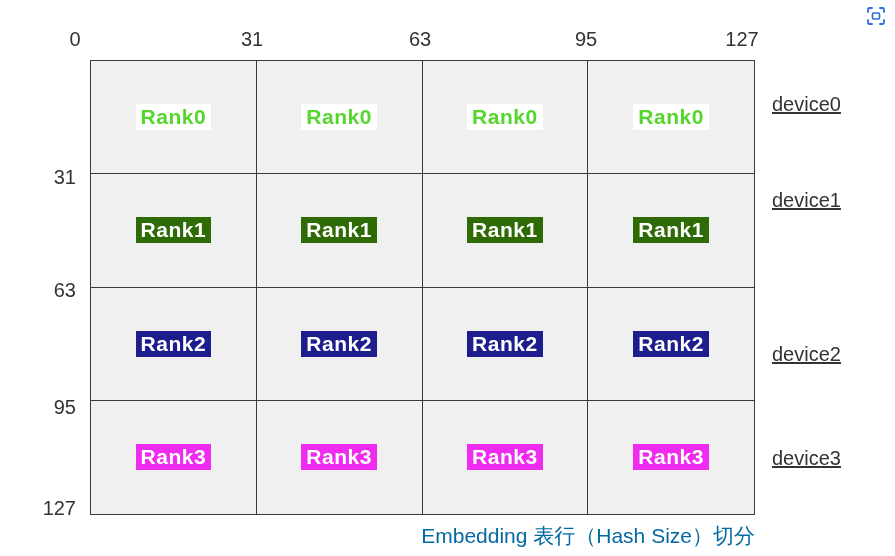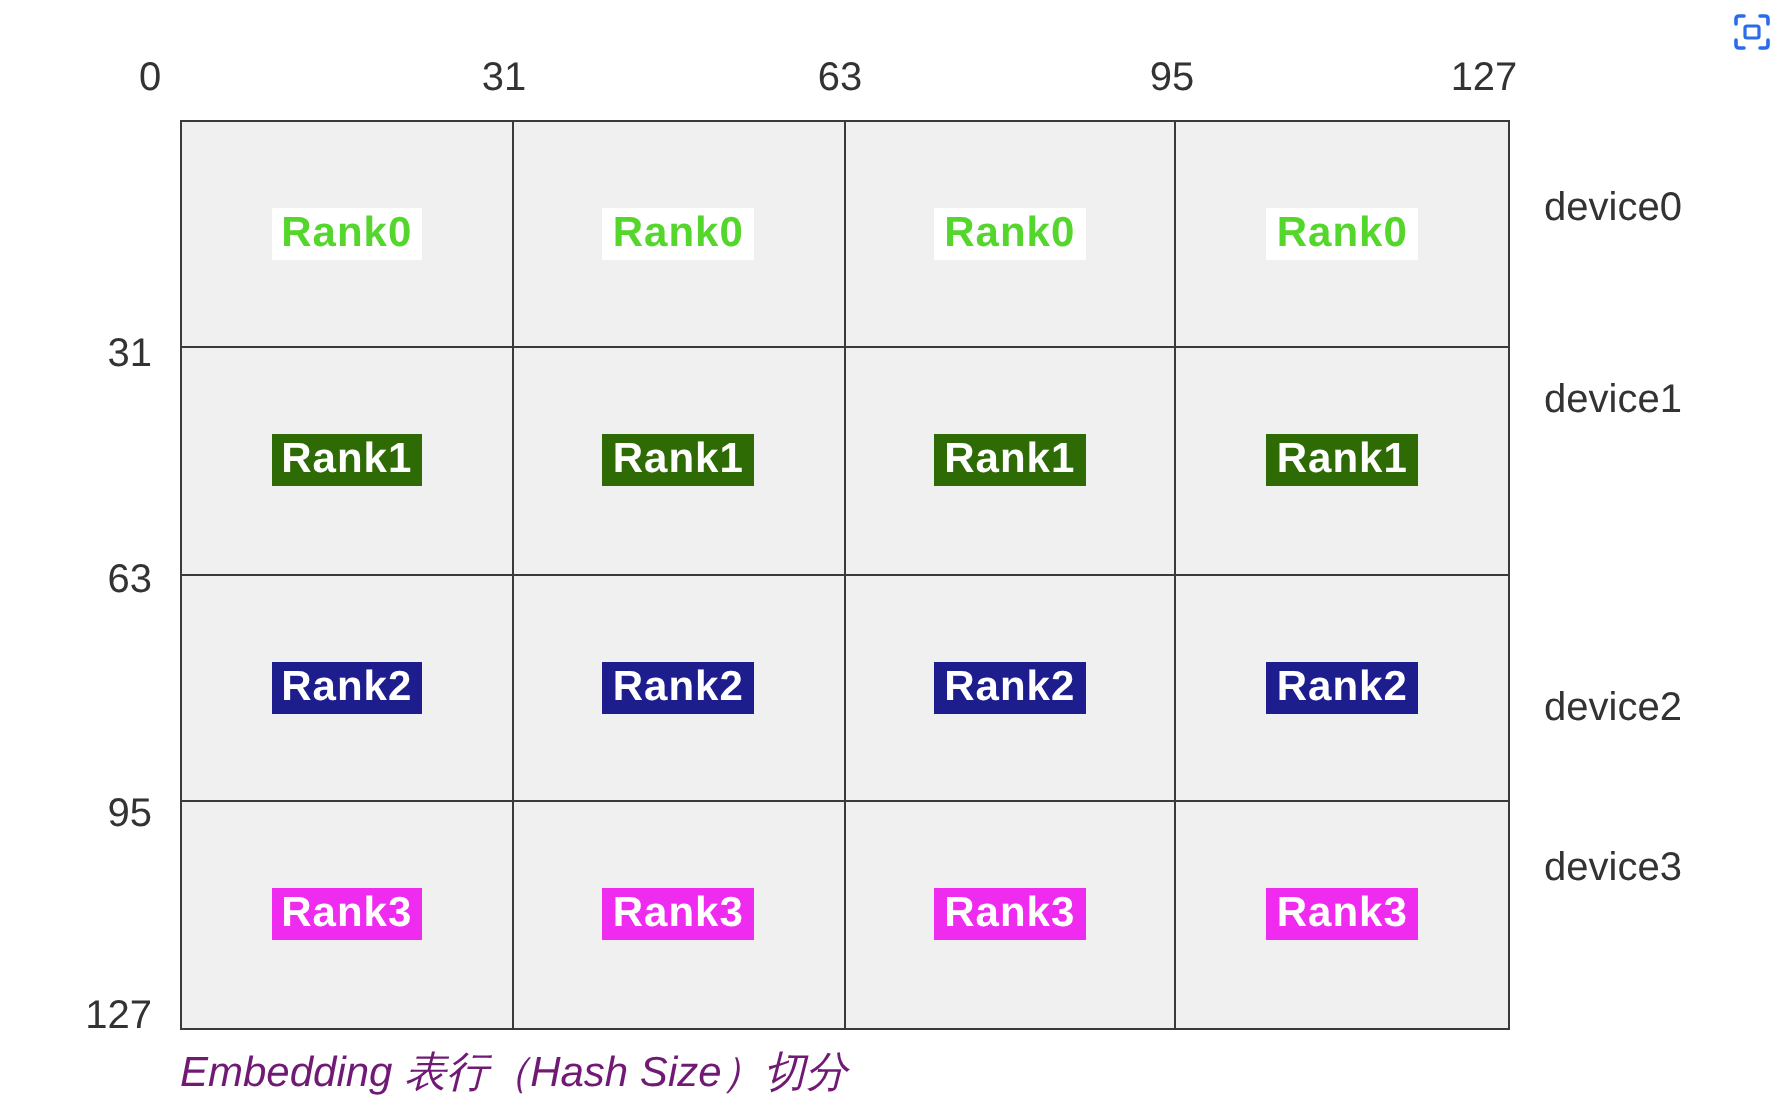--- a/index.html
+++ b/index.html
@@ -48,31 +48,31 @@
     white-space: nowrap;
   }
   .axis-top { transform: translateX(-50%); top: 28px; }
   .axis-left { width: 48px; text-align: right; left: 28px; }
   .device-label {
     position: absolute;
     left: 772px;
     font-size: 20px;
     color: #333333;
     white-space: nowrap;
+    text-decoration: underline;
   }
   .caption {
     position: absolute;
     left: 90px;
     width: 665px;
     top: 522px;
-    text-align: left;
+    text-align: right;
     font-size: 21px;
-    color: #701a75;
+    color: #0369a1;
     white-space: nowrap;
-    font-style: italic;
   }
   .corner-icon {
     position: absolute;
     top: 5px;
     right: 8px;
     width: 22px;
     height: 22px;
     cursor: pointer;
     display: flex;
     align-items: center;
@@ -145,21 +145,21 @@
         <span class="badge" style="color: rgb(255, 255, 255); background-color: rgb(238, 43, 238);">Rank3</span>
       </div>
     <div class="cell">
         <span class="badge" style="color: rgb(255, 255, 255); background-color: rgb(238, 43, 238);">Rank3</span>
       </div>
   </div>
 
   <span class="device-label" style="top:93px">device0</span>
   <span class="device-label" style="top:189px">device1</span>
   <span class="device-label" style="top:343px">device2</span>
-  <span class="device-label" style="top:423px">device3</span>
+  <span class="device-label" style="top:447px">device3</span>
 
   <div class="caption">Embedding 表行（Hash Size）切分</div>
 
   <div class="corner-icon">
     <svg width="20" height="20" viewBox="0 0 20 20" fill="none">
       <path d="M2 6 V3.5 Q2 2 3.5 2 H6" stroke="#2b6de8" stroke-width="1.8" stroke-linecap="round"></path>
       <path d="M14 2 H16.5 Q18 2 18 3.5 V6" stroke="#2b6de8" stroke-width="1.8" stroke-linecap="round"></path>
       <path d="M18 14 V16.5 Q18 18 16.5 18 H14" stroke="#2b6de8" stroke-width="1.8" stroke-linecap="round"></path>
       <path d="M6 18 H3.5 Q2 18 2 16.5 V14" stroke="#2b6de8" stroke-width="1.8" stroke-linecap="round"></path>
       <rect x="6.5" y="7" width="7" height="6" rx="1" stroke="#2b6de8" stroke-width="1.6"></rect>

